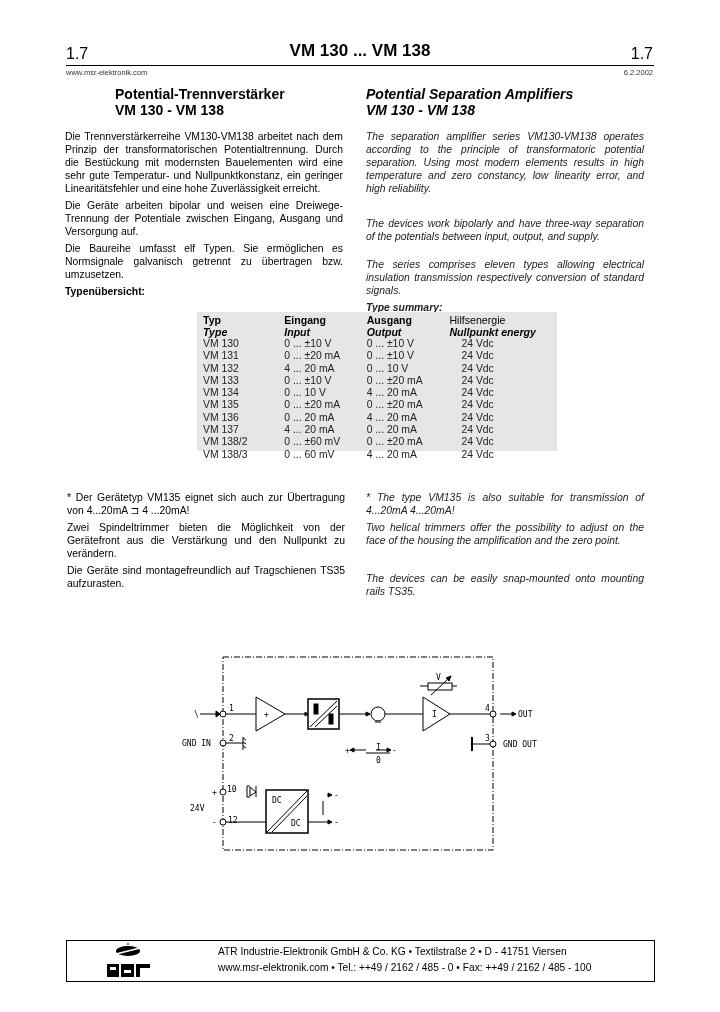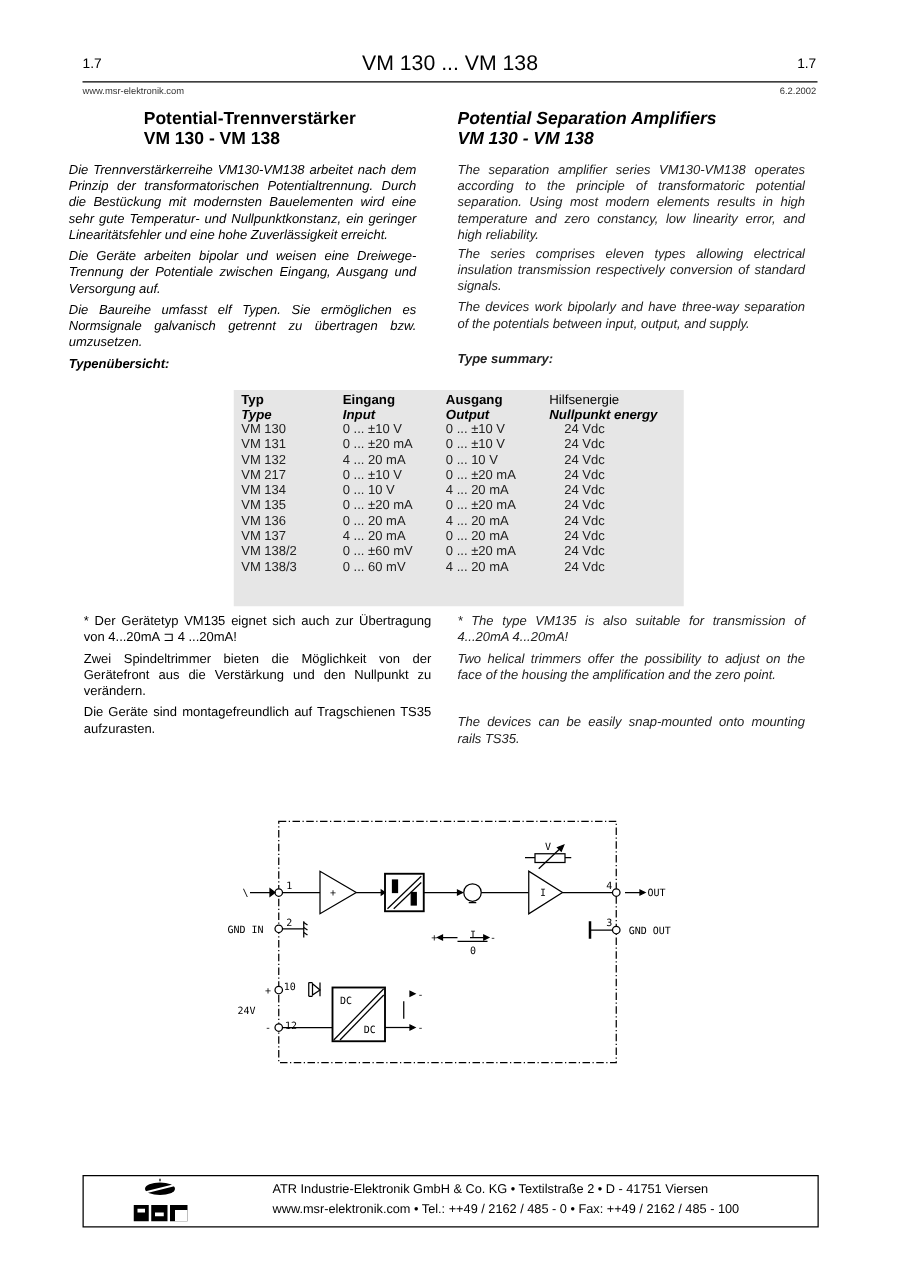--- a/index.html
+++ b/index.html
@@ -1,30 +1,30 @@
 <!DOCTYPE html>
 <html><head>
   <meta charset="utf-8">
   <style>
     html, body { margin: 0; padding: 0; background: #ffffff; }
     body { width: 720px; height: 1012px; position: relative; overflow: hidden;
            font-family: "Liberation Sans", sans-serif; color: #000; }
     .abs { position: absolute; }
-    .hdr-num { font-size: 11px; top: 45px; }
-    .hdr-title { left: 0; width: 720px; text-align: center; top: 41px; font-size: 17px; font-weight: normal; }
+    .hdr-num { font-size: 16px; top: 45px; }
+    .hdr-title { left: 0; width: 720px; text-align: center; top: 41px; font-size: 17px; font-weight: bold; }
     .hdr-rule { left: 66px; width: 588px; top: 65px; height: 0; border-top: 1px solid #000; }
     .hdr-small { top: 68px; font-size: 7.5px; color: #333; }
     .h1 { font-size: 14px; font-weight: bold; line-height: 16px; }
     .h1.it { font-style: italic; }
     .col { width: 278px; font-size: 10.4px; line-height: 13px; text-align: justify; }
     .col p { margin: 0 0 4px 0; }
     .col.it { font-style: italic; color: #222; }
     .subhead { font-weight: bold; font-size: 10.4px; }
     .subhead.it { font-style: italic; }
-    .table-box { left: 187px; top: 312px; width: 360px; height: 173px; background: #e6e6e6; }
+    .table-box { left: 197px; top: 312px; width: 360px; height: 139px; background: #e6e6e6; }
     table.types { border-collapse: collapse; font-size: 10.4px; position: absolute; left: 6px; top: 2px; }
     table.types th { text-align: left; font-weight: bold; padding: 0; line-height: 12px; font-size: 10.6px; }
     table.types th.sub { font-style: italic; }
     table.types td { padding: 0; line-height: 12.3px; color: #222; }
     table.types .c1 { width: 86px; } table.types .c2 { width: 86px; }
     table.types .c3 { width: 86px; } table.types .c4 { width: 100px; }
     table.types td.c4 { padding-left: 12px; }
     .footer-box { left: 66px; top: 940px; width: 587px; height: 40px; border: 1px solid #000; }
     .footer-line { left: 218px; font-size: 10.2px; white-space: nowrap; }
     .diagram { left: 170px; top: 650px; width: 380px; height: 210px; }
@@ -42,31 +42,31 @@
 
 <div class="abs h1" style="left:67px; top:86px;margin-left:48px;">
   <div>Potential-Trennverstärker</div>
   <div>VM 130 - VM 138</div>
 </div>
 <div class="abs h1 it" style="left:366px; top:86px;">
   <div>Potential Separation Amplifiers</div>
   <div>VM 130 - VM 138</div>
 </div>
 
-<div class="abs col" style="left:55px; top:130px;font-style:italic;">
+<div class="abs col" style="left:65px; top:130px;">
   <p>Die Trennverstärkerreihe VM130-VM138 arbeitet nach dem Prinzip der transformatorischen Potentialtrennung. Durch die Bestückung mit modernsten Bauelementen wird eine sehr gute Temperatur- und Nullpunktkonstanz, ein geringer Linearitätsfehler und eine hohe Zuverlässigkeit erreicht.</p>
   <p>Die Geräte arbeiten bipolar und weisen eine Dreiwege-Trennung der Potentiale zwischen Eingang, Ausgang und Versorgung auf.</p>
   <p>Die Baureihe umfasst elf Typen. Sie ermöglichen es Normsignale galvanisch getrennt zu übertragen bzw. umzusetzen.</p>
   <div class="subhead">Typenübersicht:</div>
 </div>
 
 <div class="abs col it" style="left:366px; top:130px;">
-  <p style="margin-bottom:2px;">The separation amplifier series VM130-VM138 operates according to the principle of transformatoric potential separation. Using most modern elements results in high temperature and zero constancy, low linearity error, and high reliability.</p>
+  <p style="margin-bottom:22px;">The separation amplifier series VM130-VM138 operates according to the principle of transformatoric potential separation. Using most modern elements results in high temperature and zero constancy, low linearity error, and high reliability.</p>
+  <p style="margin-bottom:15px;">The devices work bipolarly and have three-way separation of the potentials between input, output, and supply.</p>
   <p>The series comprises eleven types allowing electrical insulation transmission respectively conversion of standard signals.</p>
-  <p style="margin-bottom:15px;">The devices work bipolarly and have three-way separation of the potentials between input, output, and supply.</p>
   <div class="subhead it">Type summary:</div>
 </div>
 
 <div class="abs table-box">
   <table class="types">
     <thead>
       <tr>
         <th class="c1">Typ</th>
         <th class="c2">Eingang</th>
         <th class="c3">Ausgang</th>
@@ -92,21 +92,21 @@
           <td>0 ... ±10 V</td>
           <td class="c4">24 Vdc</td>
         </tr>
       <tr>
           <td>VM 132</td>
           <td>4 ... 20 mA</td>
           <td>0 ... 10 V</td>
           <td class="c4">24 Vdc</td>
         </tr>
       <tr>
-          <td>VM 217</td>
+          <td>VM 133</td>
           <td>0 ... ±10 V</td>
           <td>0 ... ±20 mA</td>
           <td class="c4">24 Vdc</td>
         </tr>
       <tr>
           <td>VM 134</td>
           <td>0 ... 10 V</td>
           <td>4 ... 20 mA</td>
           <td class="c4">24 Vdc</td>
         </tr>

